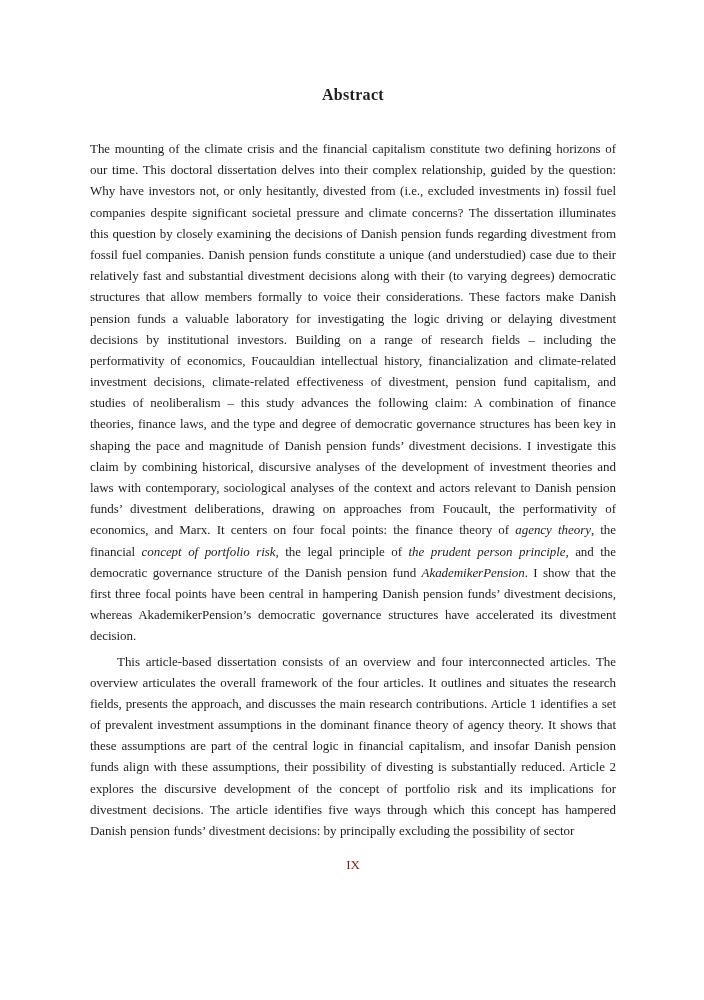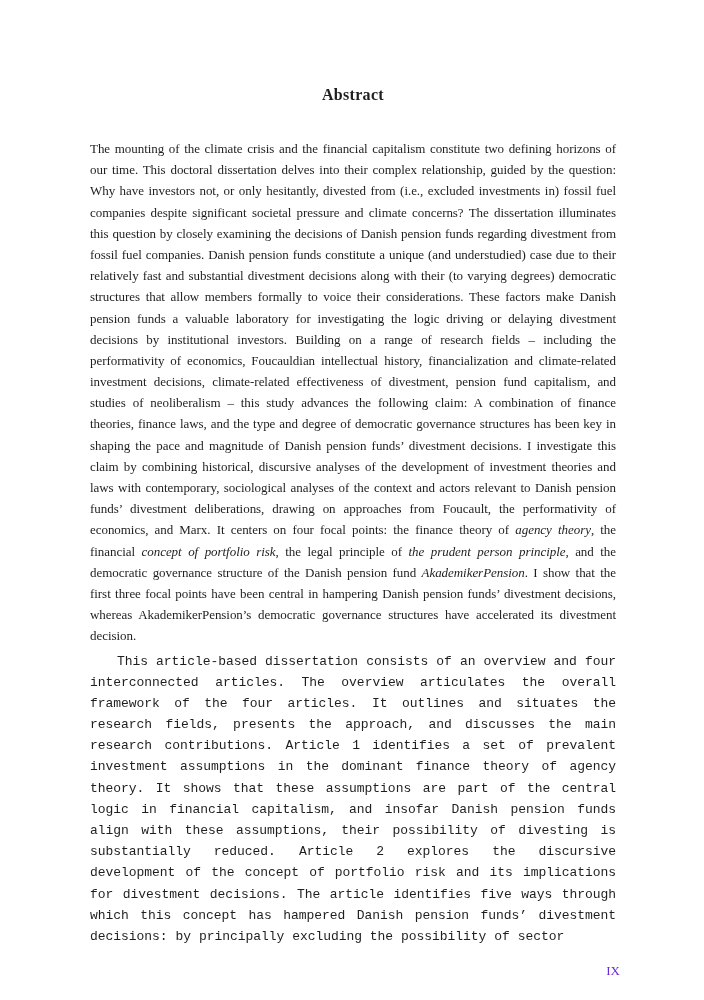--- a/index.html
+++ b/index.html
@@ -29,30 +29,29 @@
   .body-par {
     font-size: 13px;
     line-height: 1.63;
     text-align: justify;
     letter-spacing: -0.05px;
     word-spacing: 0.2px;
     margin: 4px;
   }
   .body-par.indented {
     text-indent: 27px;
-    font-family: Liberation Mono, monospace;
   }
   .body-par .italic {
     font-style: italic;
   }
   .page-number {
-    text-align: right;
+    text-align: center;
     font-size: 13px;
     margin-top: 16px;
-    color: #6d28d9;
+    color: #7f1d1d;
   }
 </style>
 </head>
 <body>
 
 <div class="page">
   <h1 class="title">Abstract</h1>
 
   <p class="body-par"><span>The mounting of the climate crisis and the financial capitalism constitute two defining horizons of our time. This doctoral dissertation delves into their complex relationship, guided by the question: Why have investors not, or only hesitantly, divested from (i.e., excluded investments in) fossil fuel companies despite significant societal pressure and climate concerns? The dissertation illuminates this question by closely examining the decisions of Danish pension funds regarding divestment from fossil fuel companies. Danish pension funds constitute a unique (and understudied) case due to their relatively fast and substantial divestment decisions along with their (to varying degrees) democratic structures that allow members formally to voice their considerations. These factors make Danish pension funds a valuable laboratory for investigating the logic driving or delaying divestment decisions by institutional investors. Building on a range of research fields – including the performativity of economics, Foucauldian intellectual history, financialization and climate-related investment decisions, climate-related effectiveness of divestment, pension fund capitalism, and studies of neoliberalism – this study advances the following claim: A combination of finance theories, finance laws, and the type and degree of democratic governance structures has been key in shaping the pace and magnitude of Danish pension funds’ divestment decisions. I investigate this claim by combining historical, discursive analyses of the development of investment theories and laws with contemporary, sociological analyses of the context and actors relevant to Danish pension funds’ divestment deliberations, drawing on approaches from Foucault, the performativity of economics, and Marx. It centers on four focal points: the finance theory of </span><span class="italic">agency theory</span><span>, the financial </span><span class="italic">concept of portfolio risk</span><span>, the legal principle of </span><span class="italic">the prudent person principle</span><span>, and the democratic governance structure of the Danish pension fund </span><span class="italic">AkademikerPension</span><span>. I show that the first three focal points have been central in hampering Danish pension funds’ divestment decisions, whereas AkademikerPension’s democratic governance structures have accelerated its divestment decision.</span></p>
 

